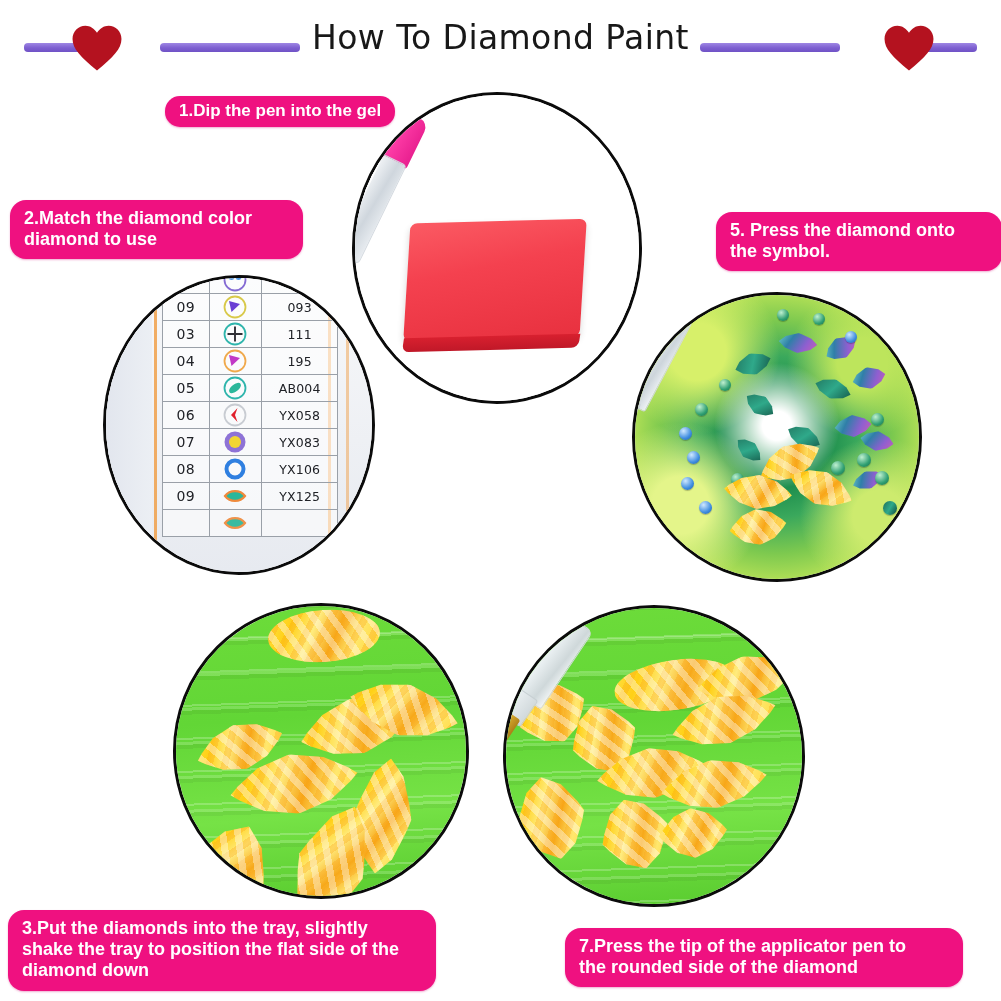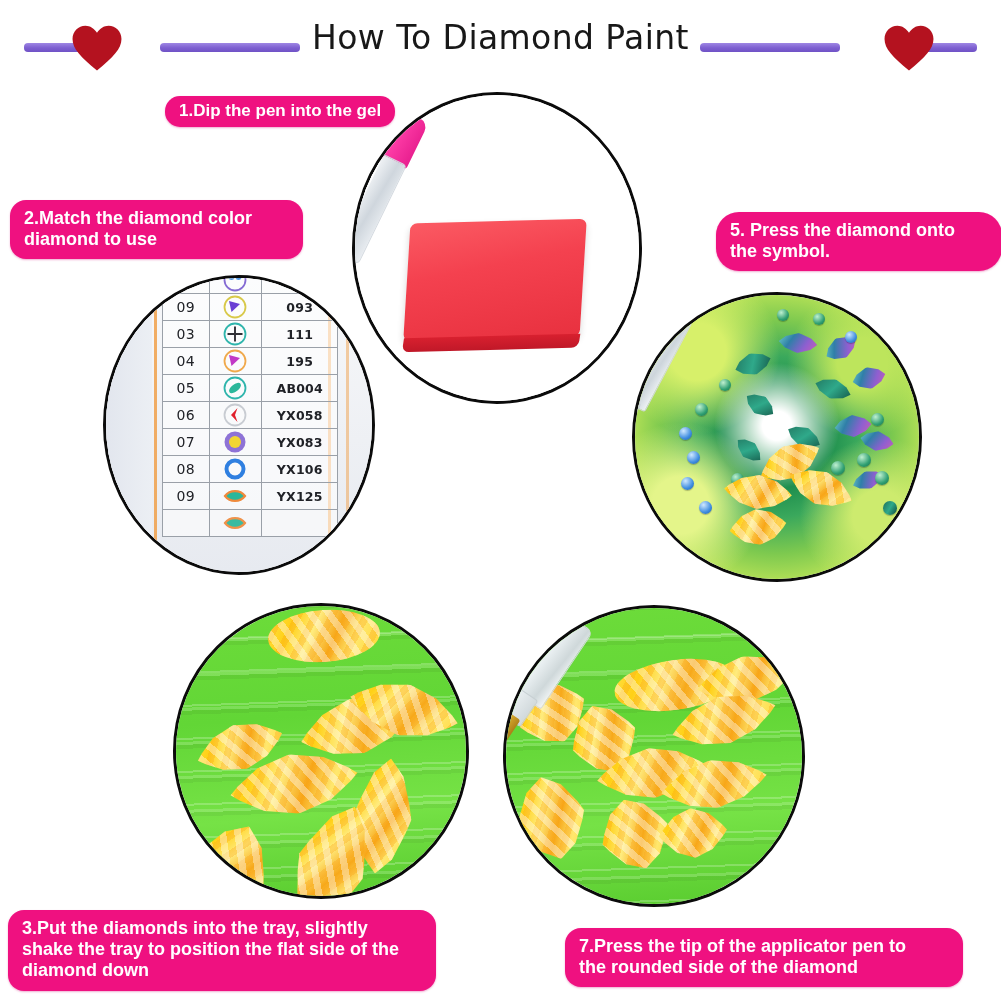--- a/index.html
+++ b/index.html
@@ -22,21 +22,21 @@
          font-family:"DejaVu Sans",sans-serif;font-weight:400;font-size:33px;
          letter-spacing:.4px;color:#181818;}
 
   
   .badge{position:absolute;background:#ef1180;color:#fff;border-radius:16px;
          font-family:"Liberation Sans",sans-serif;font-weight:700;line-height:1.18;
          box-shadow:0 1px 2px rgba(210,20,120,.35);}
   .badge span{display:block;}
   .b1{left:165px;top:96px;padding:5px 14px 6px;font-size:17px;border-radius:15px;}
   .b2{left:10px;top:200px;padding:8px 14px 9px;font-size:18px;width:265px;}
-  .b5{left:716px;top:212px;padding:8px 14px 9px;font-size:18px;width:258px;border-radius:23px;}
+  .b5{left:716px;top:212px;padding:8px 14px 9px;font-size:18px;width:258px;}
   .b3{left:8px;top:910px;padding:8px 14px 9px;font-size:18px;width:400px;}
   .b4{left:565px;top:928px;padding:8px 14px 9px;font-size:18px;width:370px;}
 
   
   .circle{position:absolute;border-radius:50%;overflow:hidden;
           border:3px solid #0b0b0b;box-sizing:border-box;background:#fff;}
   .c1{left:352px;top:92px;width:290px;height:312px;border-radius:50%;}
   .c2{left:103px;top:275px;width:272px;height:300px;}
   .c5{left:632px;top:292px;width:290px;height:290px;}
   .c3{left:173px;top:603px;width:296px;height:296px;}
@@ -70,21 +70,21 @@
   .chart-canvas-l{position:absolute;left:0;top:0;width:46px;height:100%;
        background:linear-gradient(90deg,#e2e6ee 0%,#eceff4 100%);}
   .chart-orange{position:absolute;top:0;width:3px;height:100%;background:#f0a04a;opacity:.85;}
   .ol1{left:48px;} .ol2{left:222px;} .ol3{left:240px;opacity:.5;}
   .chart-tbl{position:absolute;left:56px;top:-12px;width:176px;
        border-collapse:collapse;font-family:"DejaVu Sans",sans-serif;}
   .chart-tbl td{border:1px solid #9aa0a8;height:26px;padding:0;text-align:center;
        font-size:13px;color:#202227;background:rgba(255,255,255,.62);}
   .chart-tbl td.idx{width:44px;font-size:14px;letter-spacing:.5px;}
   .chart-tbl td.sym{width:50px;}
-  .chart-tbl td.code{width:72px;font-size:12.5px;letter-spacing:.2px;font-weight:bold;}
+  .chart-tbl td.code{width:72px;font-size:12.5px;letter-spacing:.2px;}
   .sym-w{display:inline-block;width:24px;height:24px;vertical-align:middle;}
   .sym-w svg{display:block;width:24px;height:24px;}
 
   
   .mand{position:absolute;inset:0;
     background:
       radial-gradient(circle at 50% 46%, #ffffff 0 7%, rgba(255,255,255,0) 30%),
       radial-gradient(circle at 22% 20%, #d7f06a 0 9%, rgba(215,240,106,0) 26%),
       radial-gradient(circle at 80% 24%, #bde55c 0 8%, rgba(189,229,92,0) 24%),
       radial-gradient(circle at 16% 74%, #e4f58a 0 9%, rgba(228,245,138,0) 26%),

